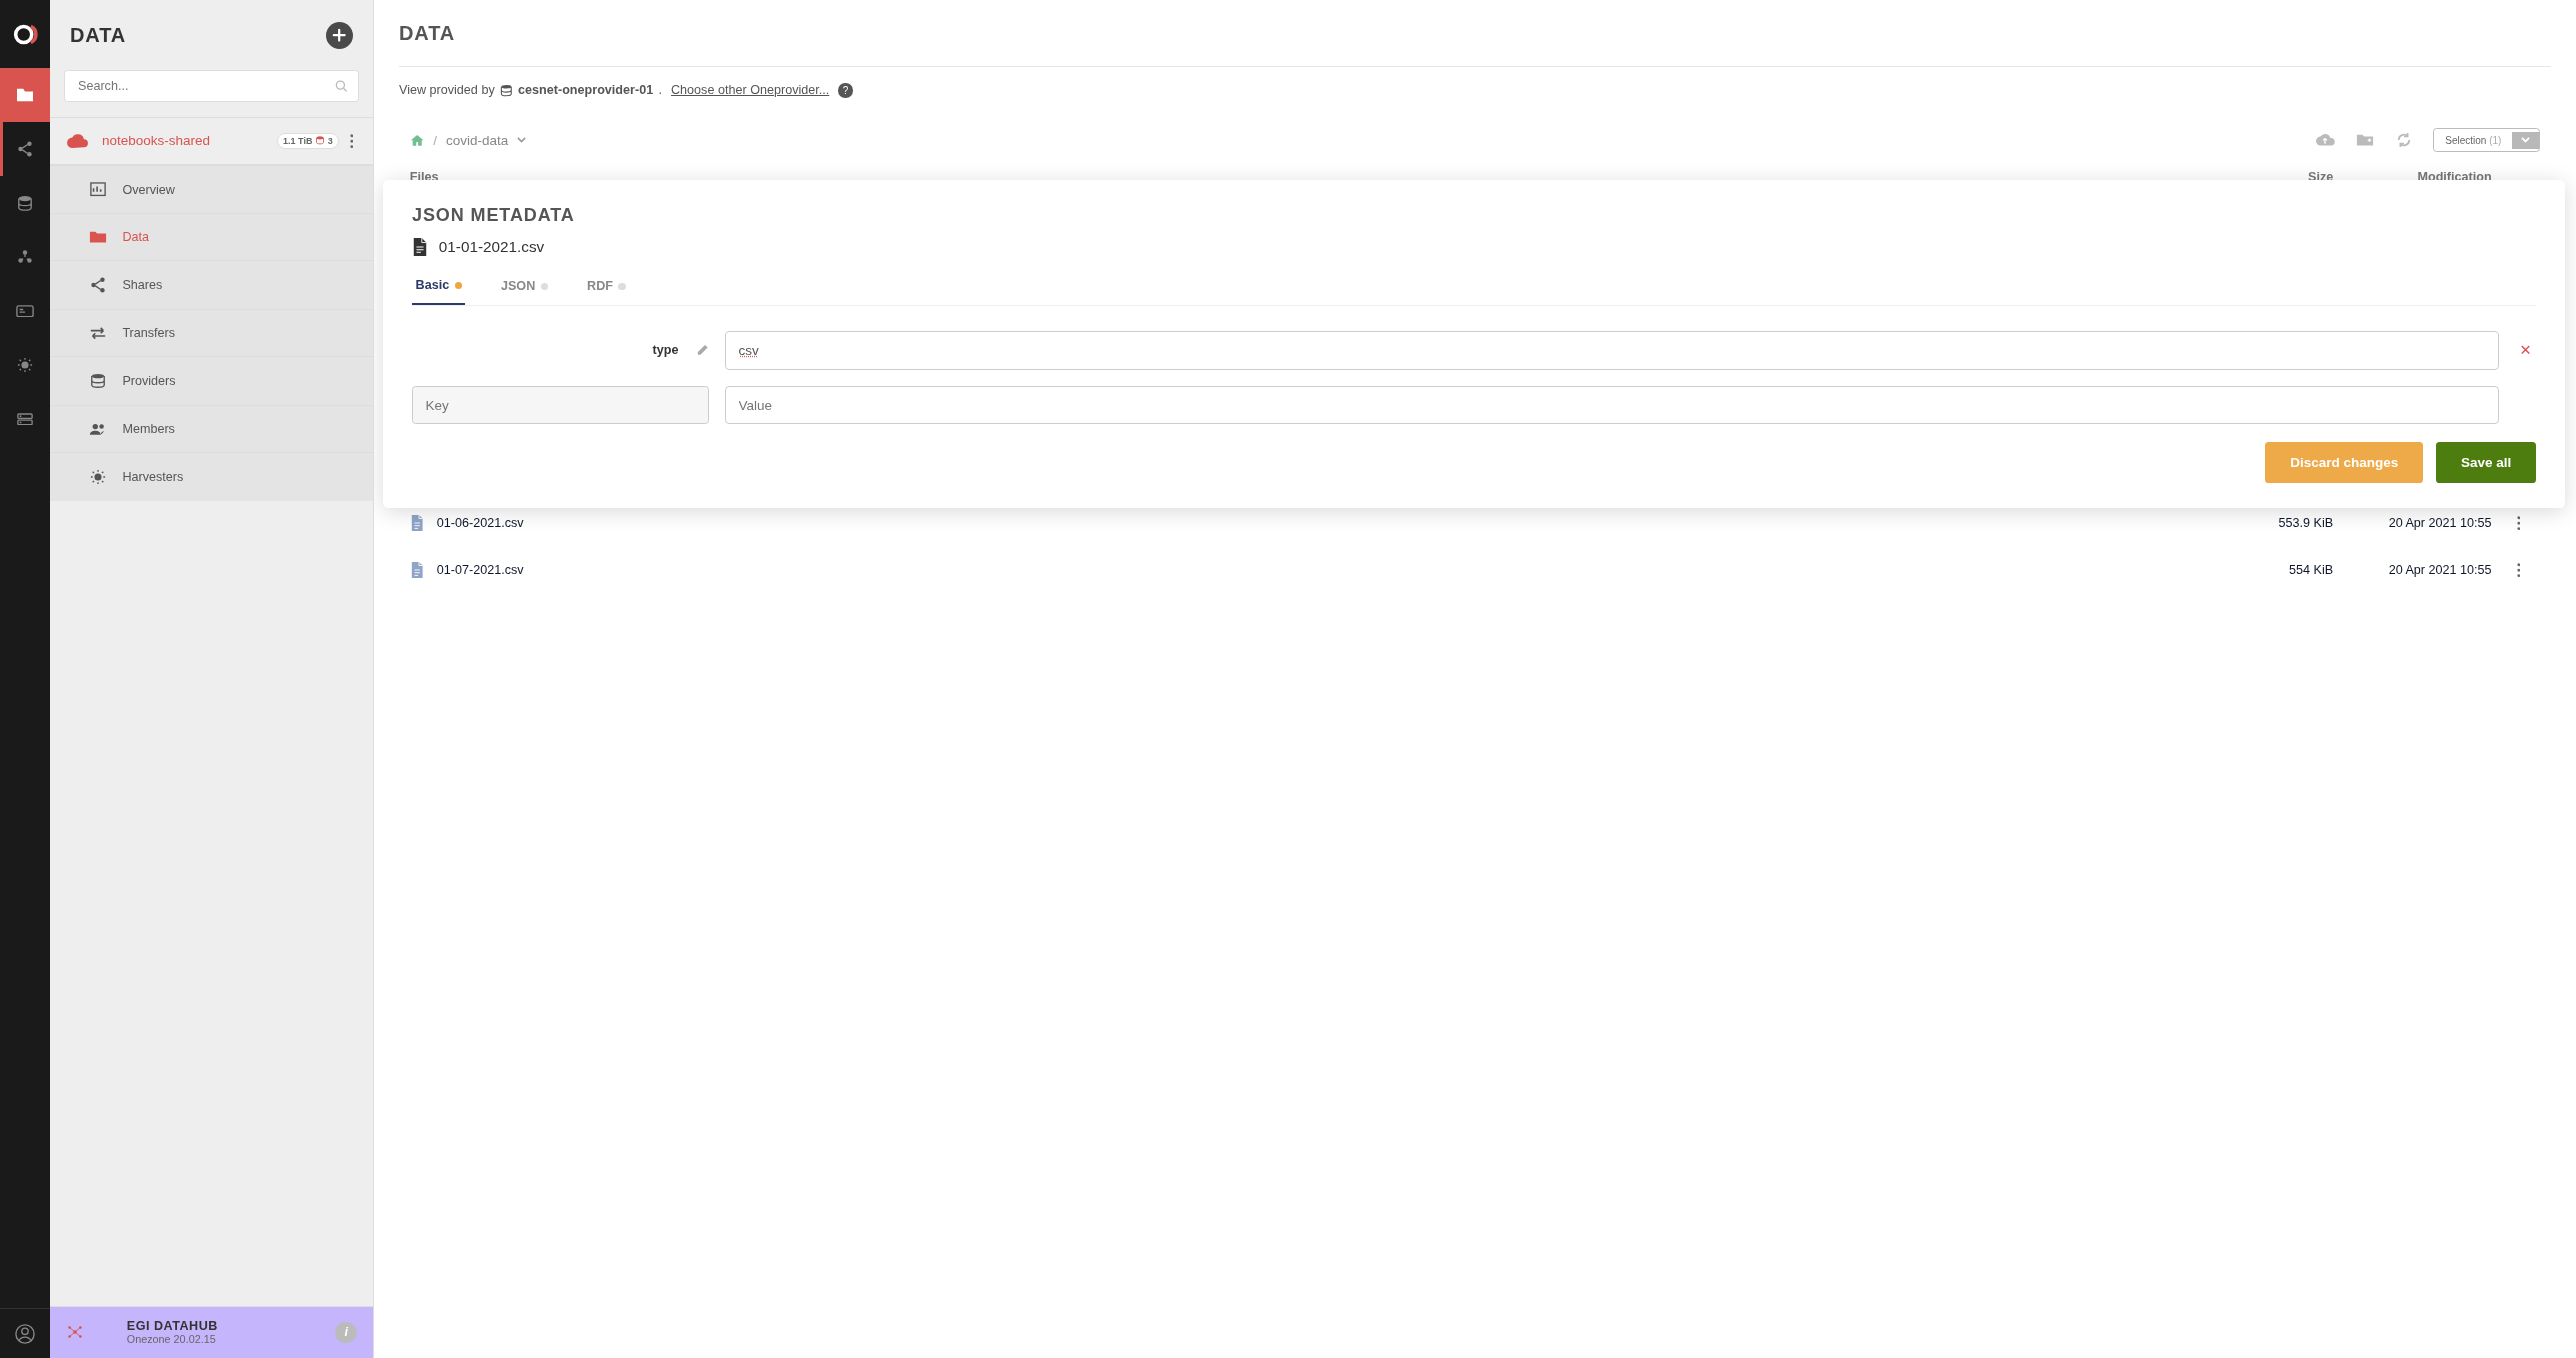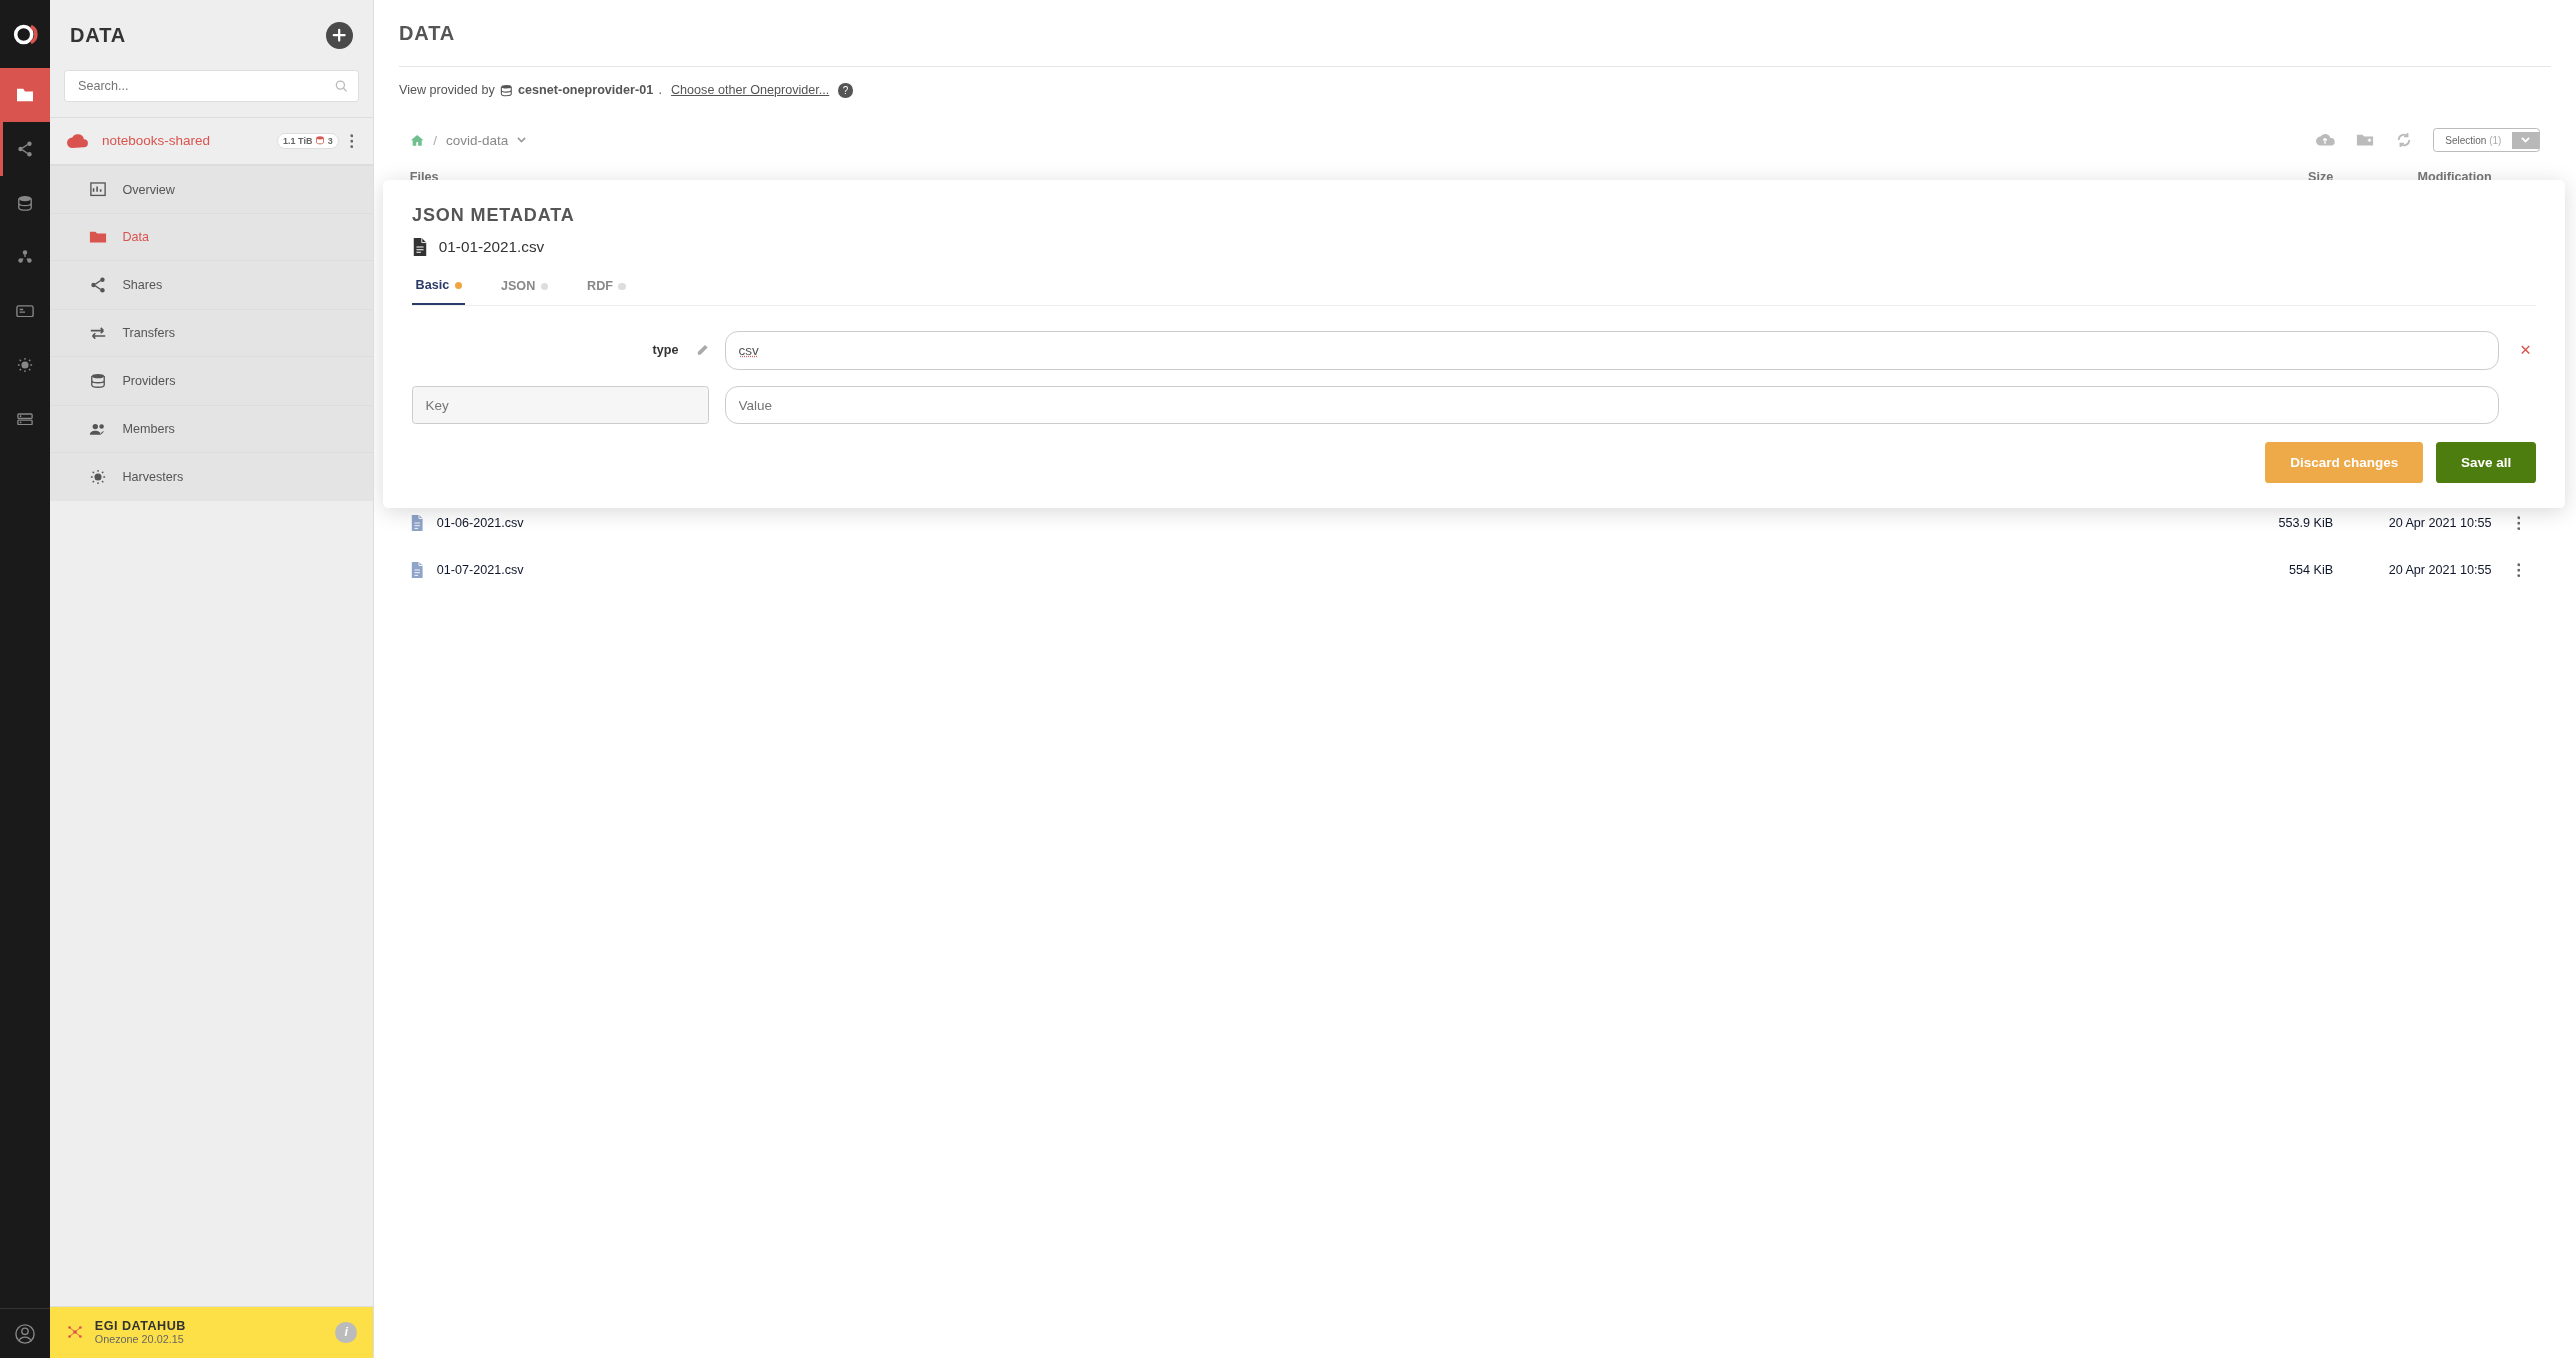--- a/index.html
+++ b/index.html
@@ -32,21 +32,21 @@
 .space-badge { font-size: 9px; background: #fff; border: 0.9px solid #ddd; color: #666; padding: 1.8px 5.4px; border-radius: 9px; font-weight: 700; margin-right: 7.2px; display: inline-flex; align-items: center; gap: 3.6px; }
 .space-badge .disk { color: #d9534f; }
 .dots { color: #666; cursor: pointer; padding: 3.6px; }
 
 .tree { background: #e4e4e4; }
 .tree-item { display: flex; align-items: center; padding: 16px 20px 16px 38px; color: #555; cursor: pointer; border-top: 0.9px solid #ddd; gap: 14.4px; }
 .tree-item.active { color: #d9534f; }
 .tree-item .ti-icon { width: 20px; display: flex; justify-content: center; color: #555; }
 .tree-item.active .ti-icon { color: #d9534f; }
 
-.sidebar-footer { margin-top: auto; border-top: 0.9px solid #ddd; padding: 12.6px 16px; display: flex; align-items: center; background: #fde047; }
+.sidebar-footer { margin-top: auto; border-top: 0.9px solid #ddd; padding: 12.6px 16px; display: flex; align-items: center; background: #c4b5fd; gap: 32px; }
 .sf-icon { color: #d9534f; margin-right: 10.8px; }
 .sf-title { font-weight: 700; font-size: 12.6px; letter-spacing: 0.5px; }
 .sf-sub { font-size: 10.8px; color: #666; }
 .sf-info { margin-left: auto; width: 21.6px; height: 21.6px; border-radius: 50%; background: #bbb; color: #fff; display: flex; align-items: center; justify-content: center; font-weight: bold; font-style: italic; font-size: 12.6px; }
 
 
 .main { flex: 1; padding: 21.6px 25px; position: relative; overflow: hidden; }
 .main-title { font-size: 20px; font-weight: 700; letter-spacing: 0.9px; color: #555; margin-bottom: 21.6px; }
 .divider { border: none; border-top: 0.9px solid #e6e6e6; margin-bottom: 16px; }
 .provider-line { color: #555; font-size: 12.6px; margin-bottom: 21.6px; display: flex; align-items: center; gap: 5.4px; }
@@ -83,21 +83,21 @@
 
 .tabs { display: flex; gap: 32px; border-bottom: 0.9px solid #eee; margin-bottom: 25px; }
 .tab { padding: 0 3.6px 10.8px; font-weight: 700; font-size: 12.6px; color: #888; cursor: pointer; position: relative; display: flex; align-items: center; gap: 5.4px; }
 .tab.active { color: #2b3a67; border-bottom: 2.7px solid #2b3a67; }
 .tab-dot { width: 7.2px; height: 7.2px; border-radius: 50%; background: #ddd; }
 .tab-dot.orange { background: #f0a640; }
 
 .kv-row { display: flex; align-items: center; gap: 16px; margin-bottom: 16px; }
 .kv-key-display { flex: 0 0 297px; display: flex; justify-content: flex-end; align-items: center; gap: 18px; color: #333; font-weight: 600; }
 .pencil { color: #aaa; cursor: pointer; }
-.kv-input { flex: 1; border: 0.9px solid #ccc; border-radius: 13px; padding: 10.8px 12.6px; font-size: 13.5px; color: #555; }
+.kv-input { flex: 1; border: 0.9px solid #ccc; border-radius: 4px; padding: 10.8px 12.6px; font-size: 13.5px; color: #555; }
 .kv-x { color: #d9534f; cursor: pointer; font-size: 14.4px; width: 21.6px; text-align: center; }
 .kv-key-input { flex: 0 0 297px; border: 0.9px solid #ccc; background: #f6f6f6; border-radius: 3.6px; padding: 10.8px 12.6px; font-size: 13.5px; color: #888; }
 .kv-x-spacer { width: 21.6px; }
 
 .modal-actions { display: flex; justify-content: flex-end; gap: 12.6px; margin-top: 18px; }
 .btn { padding: 12.6px 25px; border: none; border-radius: 3.6px; font-size: 13.5px; font-weight: 600; color: #fff; cursor: pointer; }
 .btn-warn { background: #eea948; }
 .btn-ok { background: #4d7c0f; }
 
 

